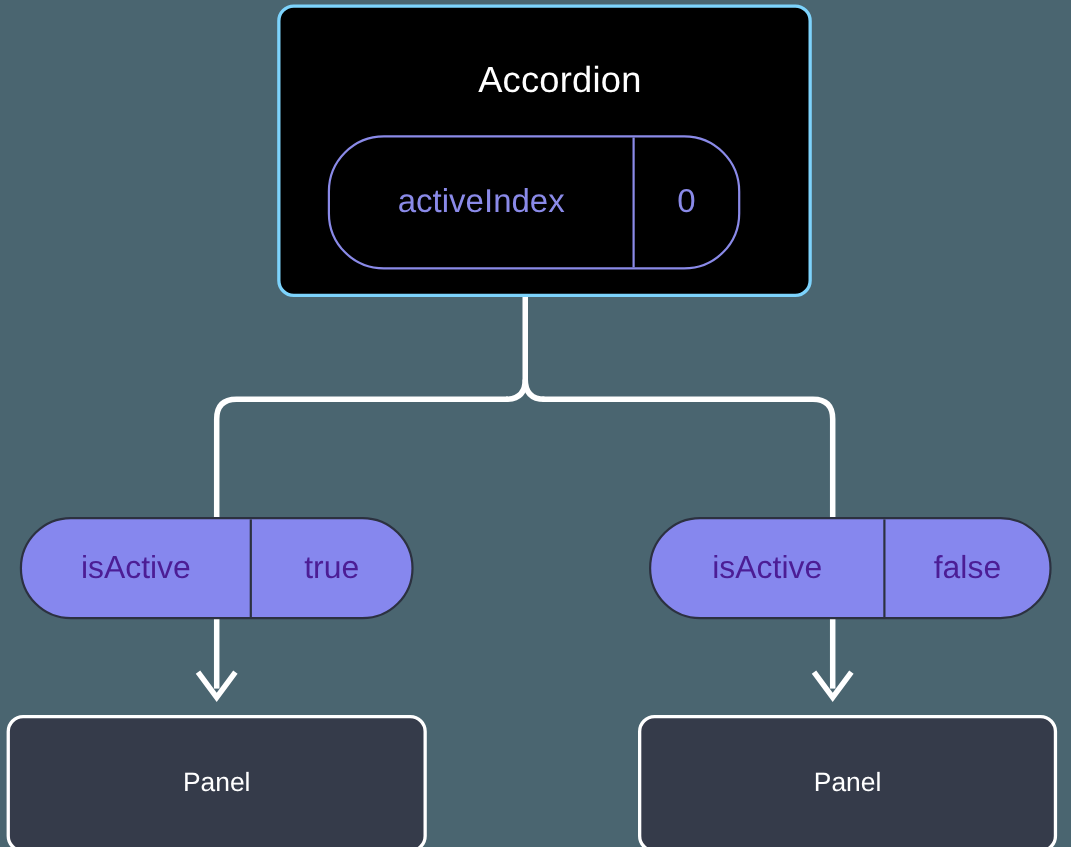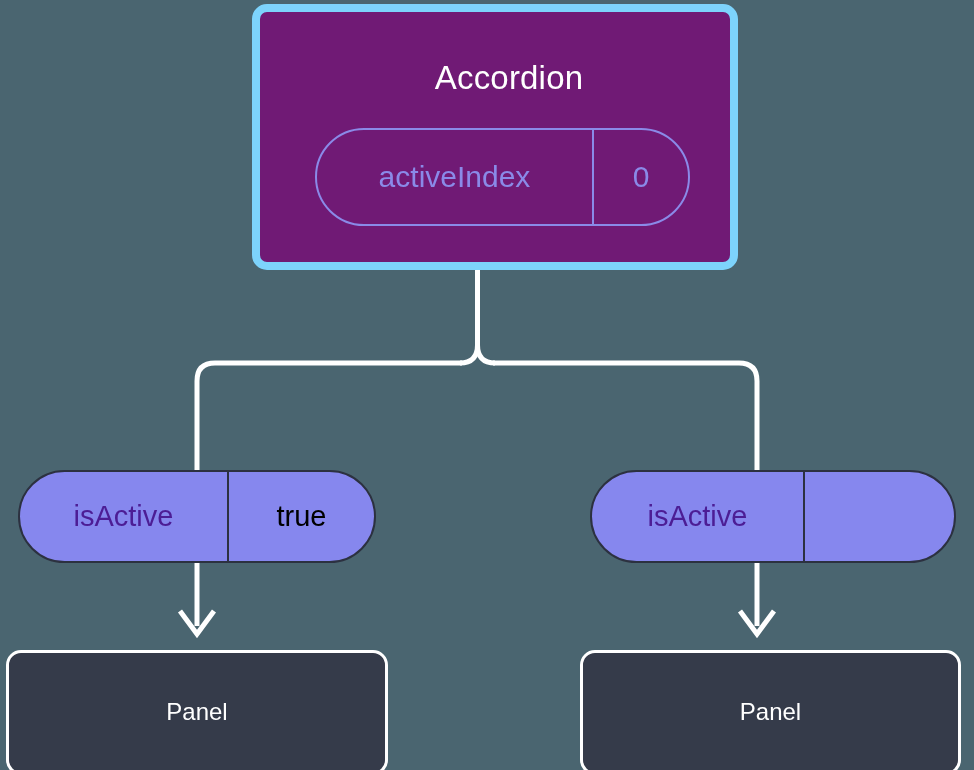--- a/index.html
+++ b/index.html
@@ -28,22 +28,22 @@
     top: 0;
     width: 974px;
     height: 770px;
     pointer-events: none;
   }
 
   
   .node-box {
     position: absolute;
     box-sizing: border-box;
-    background: #701a75;
-    border: 8px solid #7dd3fc;
+    background: #000000;
+    border: 3px solid #7dd3fc;
     border-radius: 15px;
     display: flex;
     flex-direction: column;
     align-items: center;
     padding-left: 28px;
   }
 
   
   #accordion-node {
     left: 252px;
@@ -57,24 +57,24 @@
     font-size: 33px;
     font-weight: 500;
     letter-spacing: 0.2px;
     margin-top: 49px;
     line-height: 1;
   }
 
   
   #accordion-prop-pill {
     position: absolute;
-    left: 55px;
+    left: 43px;
     top: 116px;
     width: 375px;
-    height: 98px;
+    height: 122px;
     box-sizing: border-box;
     border: 2px solid #8a8ae8;
     border-radius: 51px;
     display: flex;
     align-items: stretch;
     background: transparent;
   }
   #accordion-prop-pill .pill-key {
     flex: 0 0 277px;
     display: flex;
@@ -113,21 +113,21 @@
     color: #4c1d95;
     font-size: 29px;
     border-right: 2px solid #2c3140;
     box-sizing: border-box;
   }
   .prop-pill .pill-val {
     flex: 1 1 auto;
     display: flex;
     align-items: center;
     justify-content: center;
-    color: #000000;
+    color: #4c1d95;
     font-size: 29px;
     text-align: right;
   }
 
   #pill-left {
     left: 18px;
     top: 470px;
     width: 358px;
   }
   #pill-left .pill-key { flex: 0 0 209px; }
@@ -206,20 +206,21 @@
     </div>
   </div>
 
   <div class="prop-pill" id="pill-left">
     <div class="pill-key">isActive</div>
     <div class="pill-val">true</div>
   </div>
 
   <div class="prop-pill" id="pill-right">
     <div class="pill-key">isActive</div>
+    <div class="pill-val">false</div>
   </div>
 
   <div class="panel-node" id="panel-left">
     <div class="panel-label">Panel</div>
   </div>
 
   <div class="panel-node" id="panel-right">
     <div class="panel-label">Panel</div>
   </div>
 

